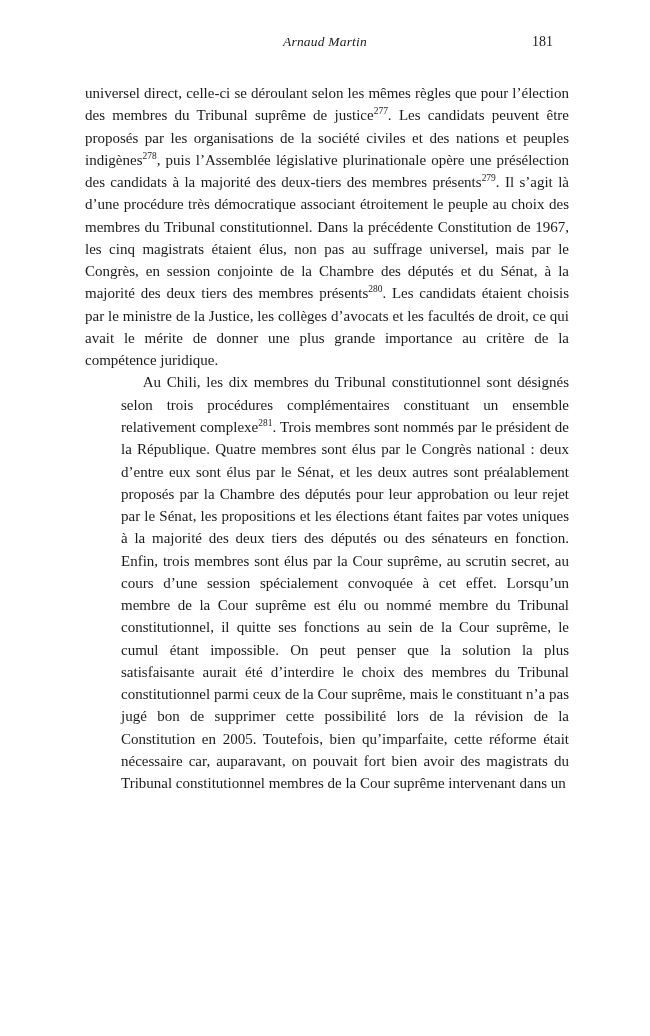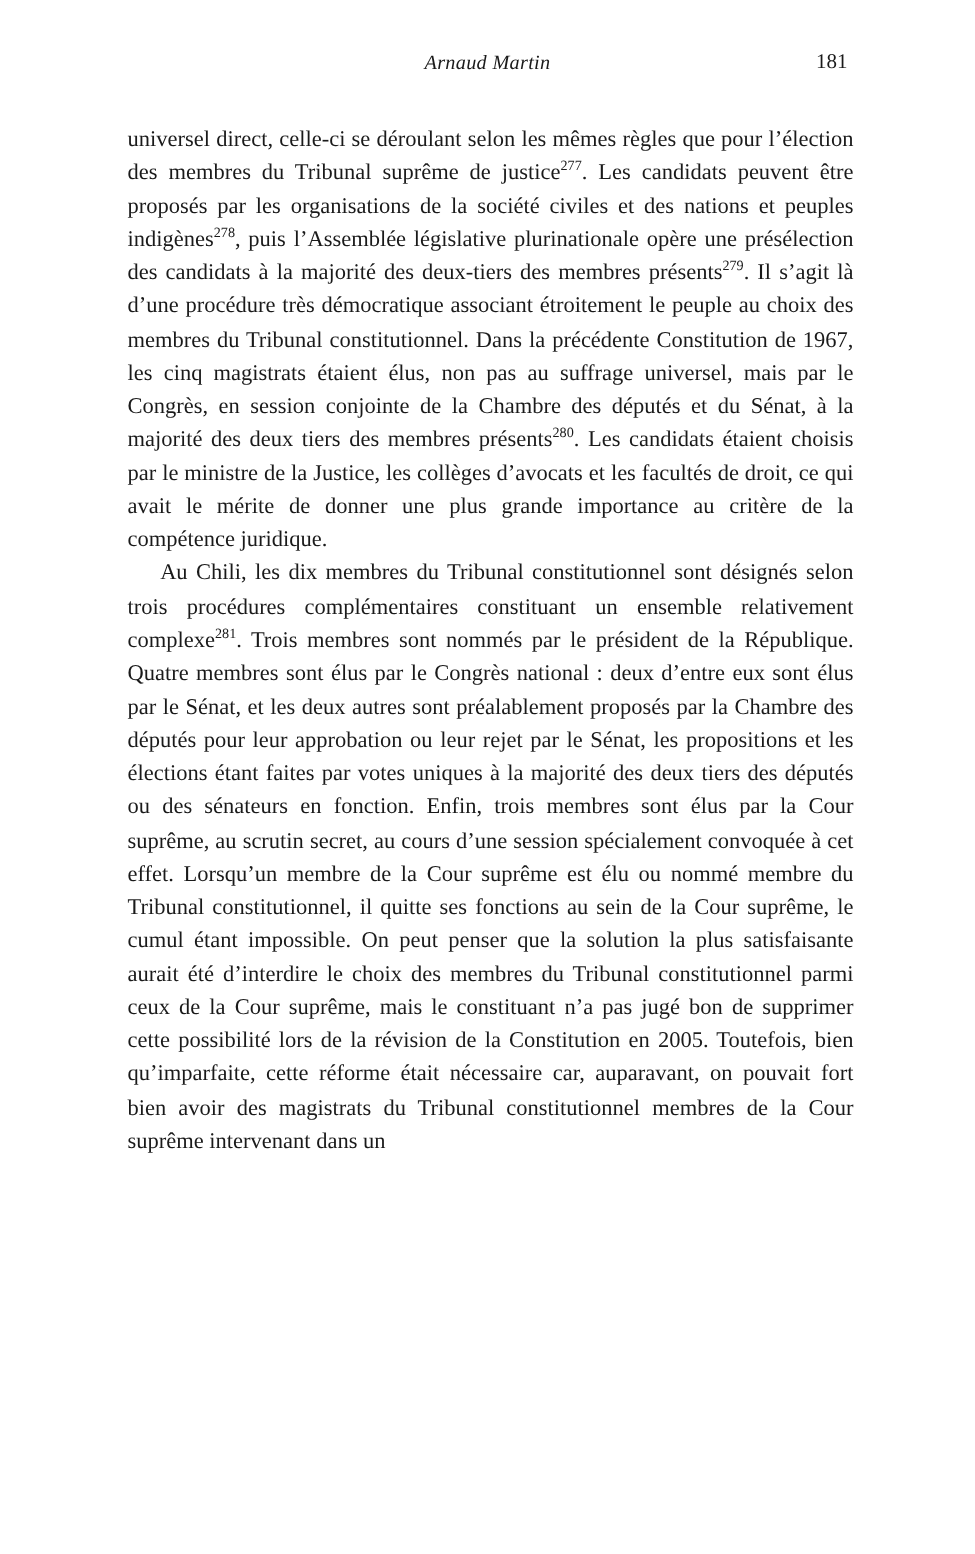--- a/index.html
+++ b/index.html
@@ -31,40 +31,41 @@
     align-items: baseline;
     justify-content: center;
     font-size: 13.5px;
   }
   .running-head .author {
     font-style: italic;
     letter-spacing: 0.2px;
   }
   .running-head .folio {
     position: absolute;
-    right: 0;
+    right: 12px;
     font-style: normal;
     font-size: 14px;
   }
   .body-text {
     position: absolute;
     top: 82px;
     left: 85px;
     width: 484px;
     font-size: 15px;
     line-height: 1.485;
     text-align: justify;
     text-justify: inter-word;
     hyphens: manual;
   }
   .body-text p {
     margin: 0;
   }
   .body-text p.indent {
     text-indent: 1.45em;
+    margin-left: 36px;
   }
   sup {
     font-size: 0.63em;
     vertical-align: super;
     line-height: 0;
   }
 </style>
 </head>
 <body>
 

